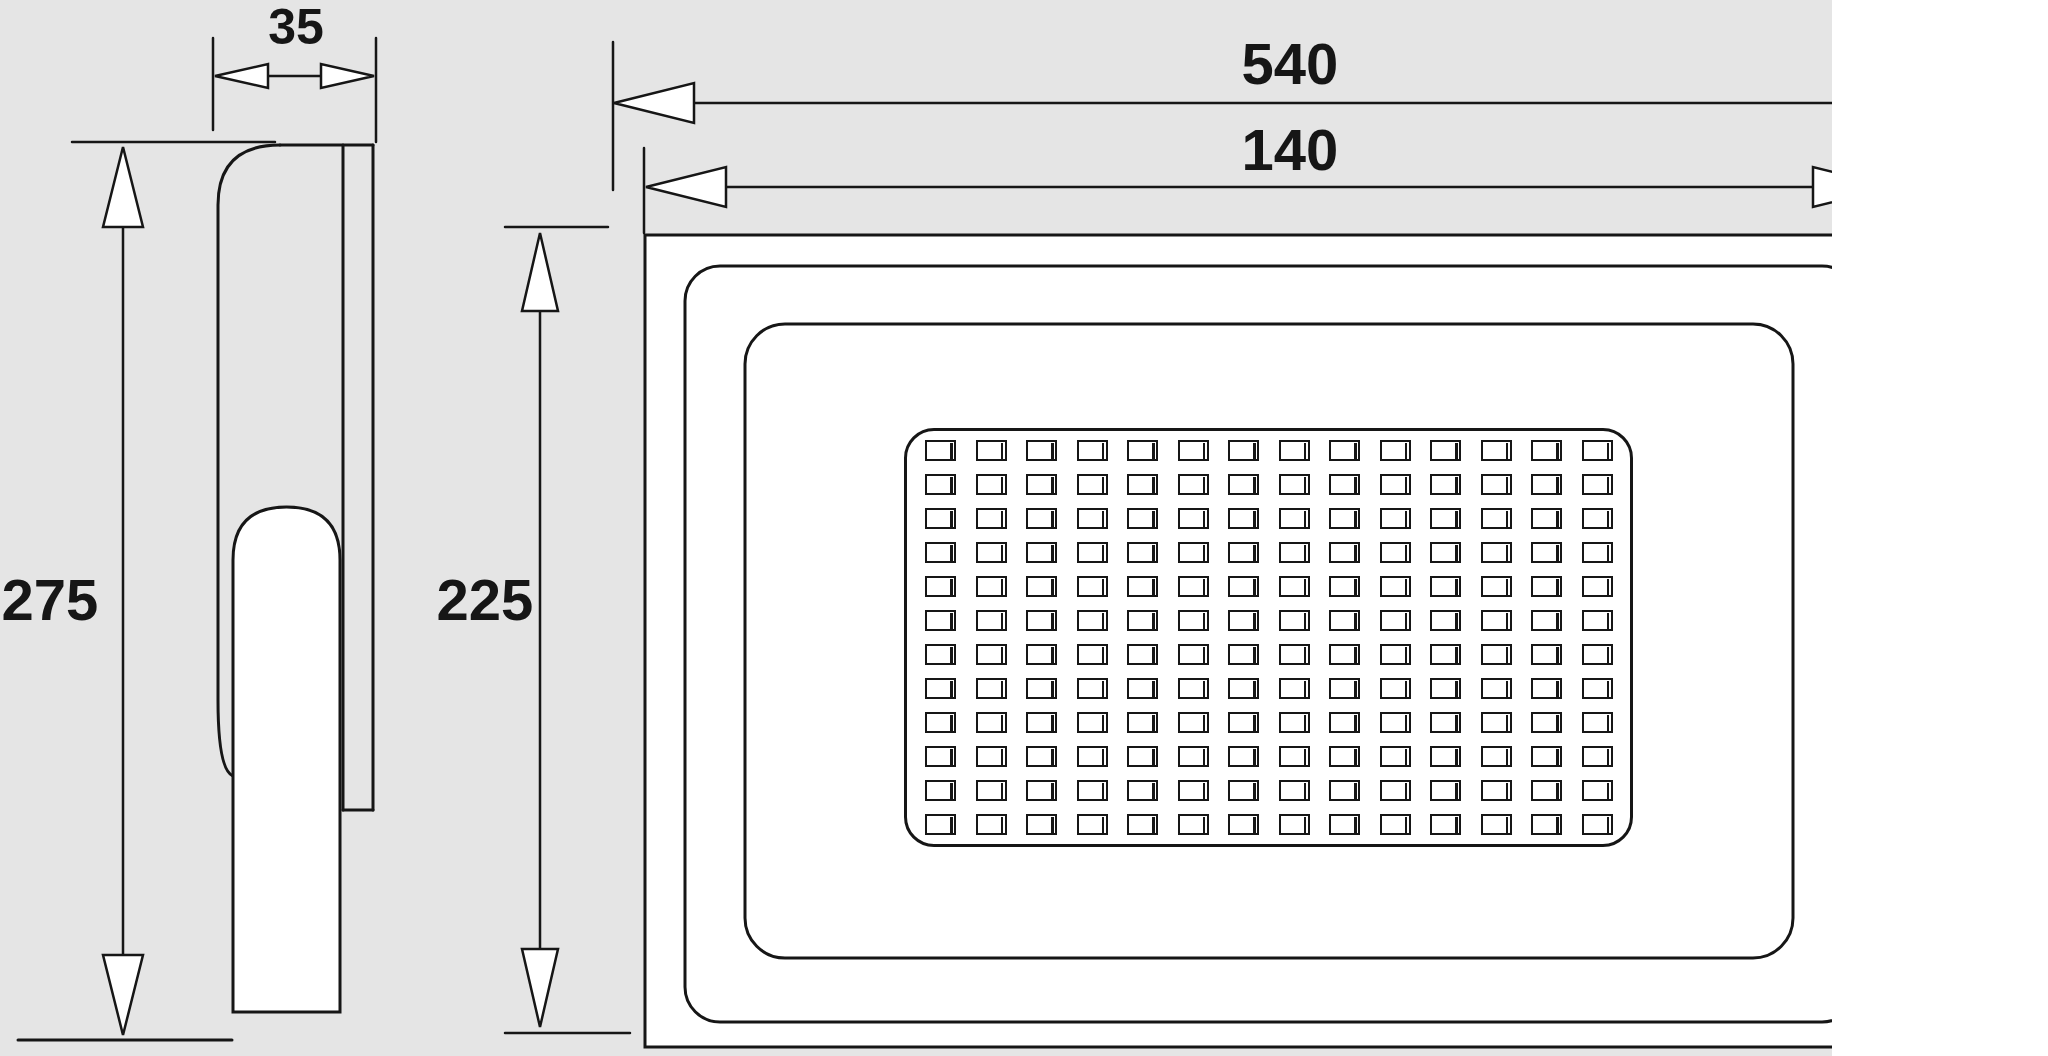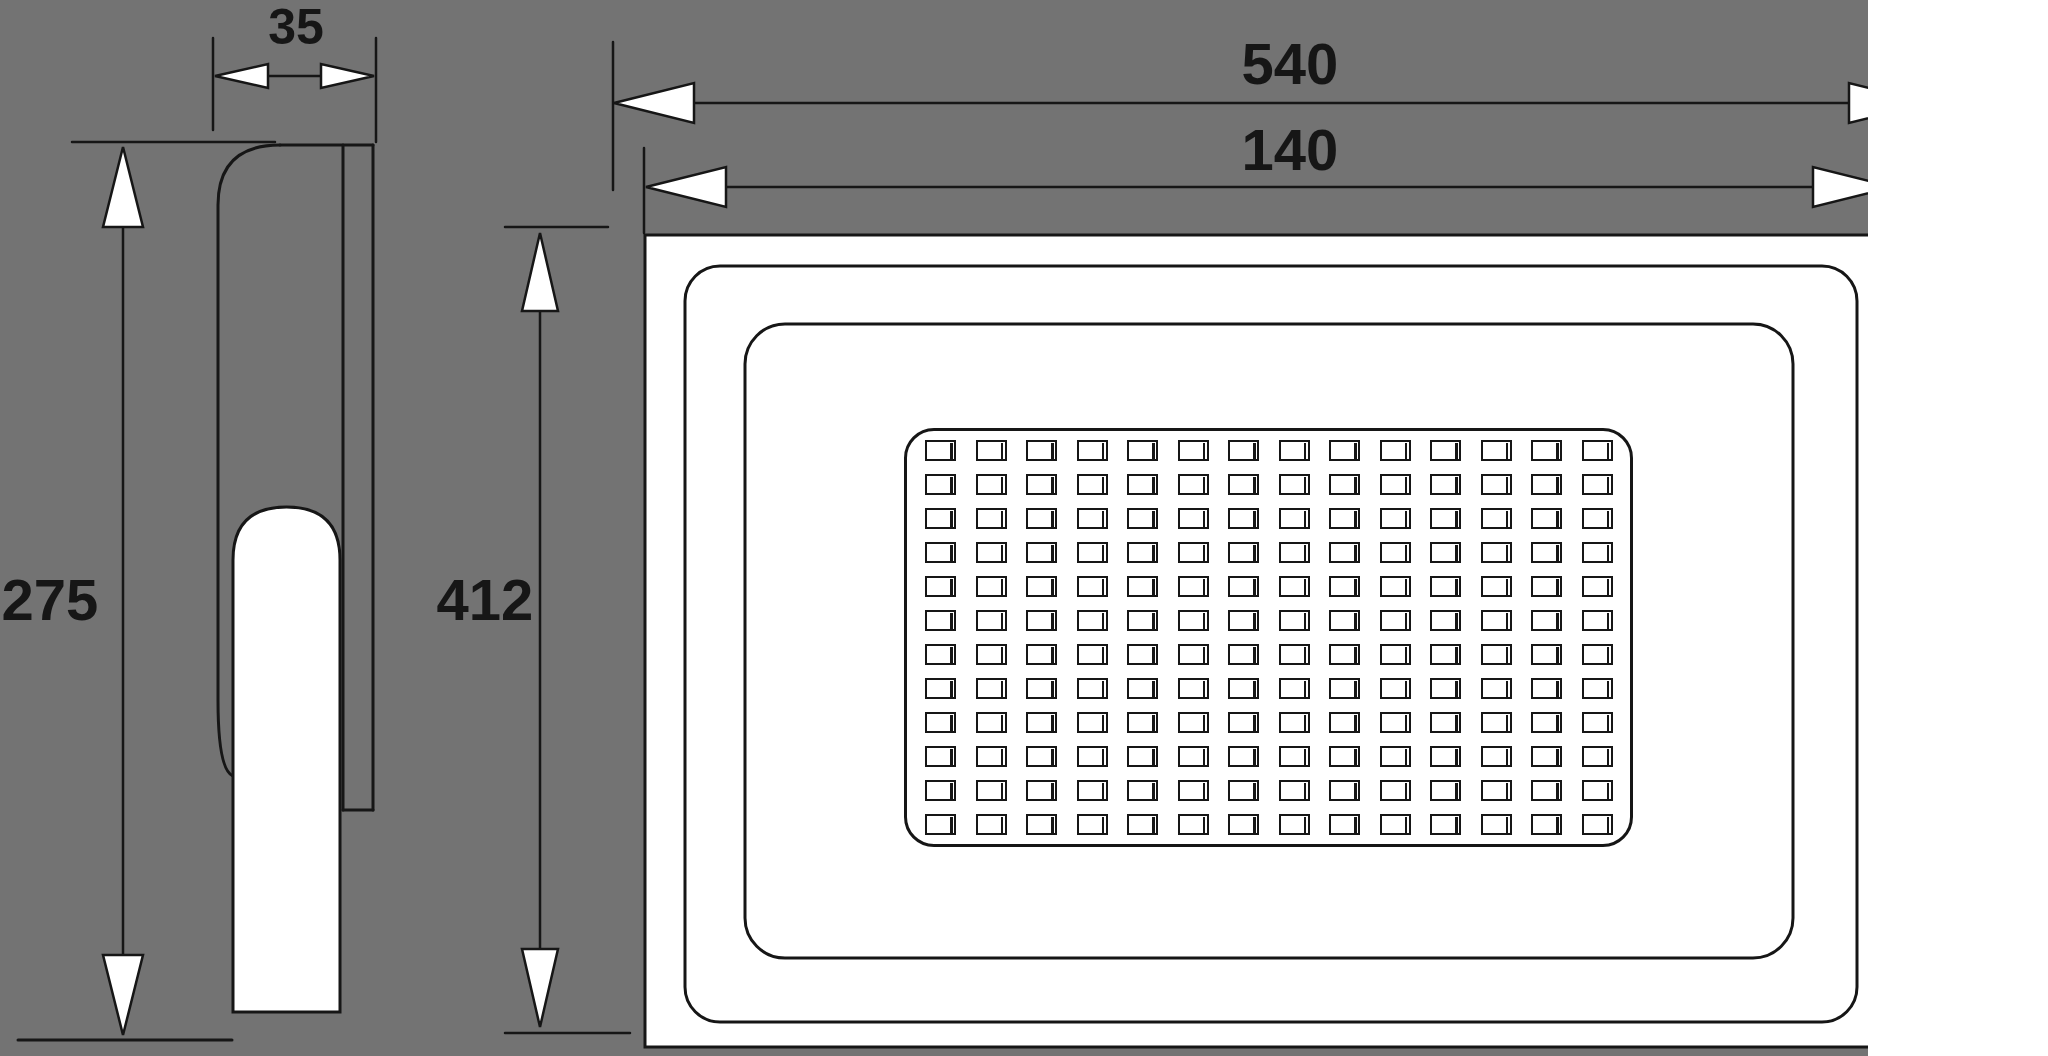--- a/index.html
+++ b/index.html
@@ -1,22 +1,21 @@
 <!DOCTYPE html>
 <html><head>
 <meta charset="utf-8">
 <style>
   html,body{margin:0;padding:0;background:#fff;}
   #canvas{
     position:relative;
     width:1832px;height:1056px;
-    background:#737373;
+    background:#e5e5e5;
     font-family:"Liberation Sans", sans-serif;
     overflow:hidden;
-    padding-left:36px;
   }
   #linework{position:absolute;left:0;top:0;}
   .dim-label{
     position:absolute;
     display:flex;align-items:center;justify-content:center;
     font-weight:bold;color:#161616;line-height:1;
     letter-spacing:0px;
   }
   .fs-big{font-size:58px;}
   .fs-mid{font-size:50px;}
@@ -628,15 +627,15 @@
     </div>
 
   <div class="dim-label fs-mid" style="left:196px;top:2px;width:200px;height:50px;">35</div>
 
   <div class="dim-label fs-big" style="left:1190px;top:36px;width:200px;height:56px;">540</div>
 
   <div class="dim-label fs-big" style="left:1190px;top:122px;width:200px;height:56px;">140</div>
 
   <div class="dim-label fs-big" style="left:-10px;top:570px;width:120px;height:60px;">275</div>
 
-  <div class="dim-label fs-big" style="left:385px;top:570px;width:200px;height:60px;">412</div>
+  <div class="dim-label fs-big" style="left:385px;top:570px;width:200px;height:60px;">225</div>
 
 </div>
 
 </body></html>

